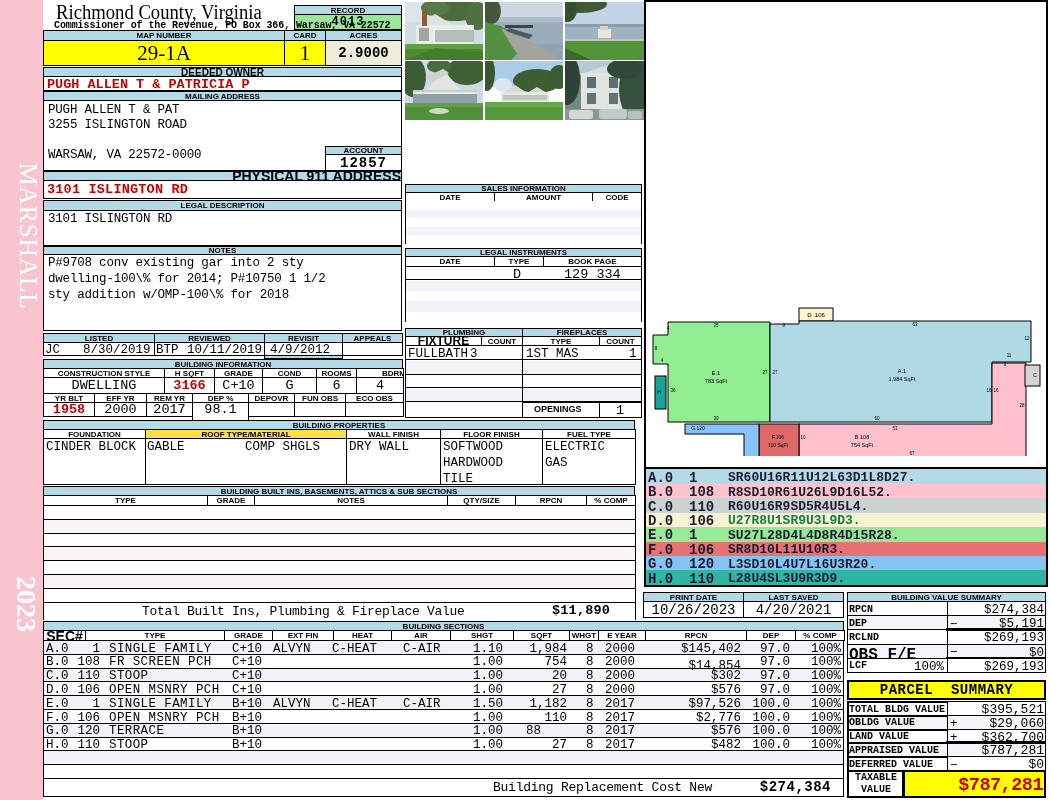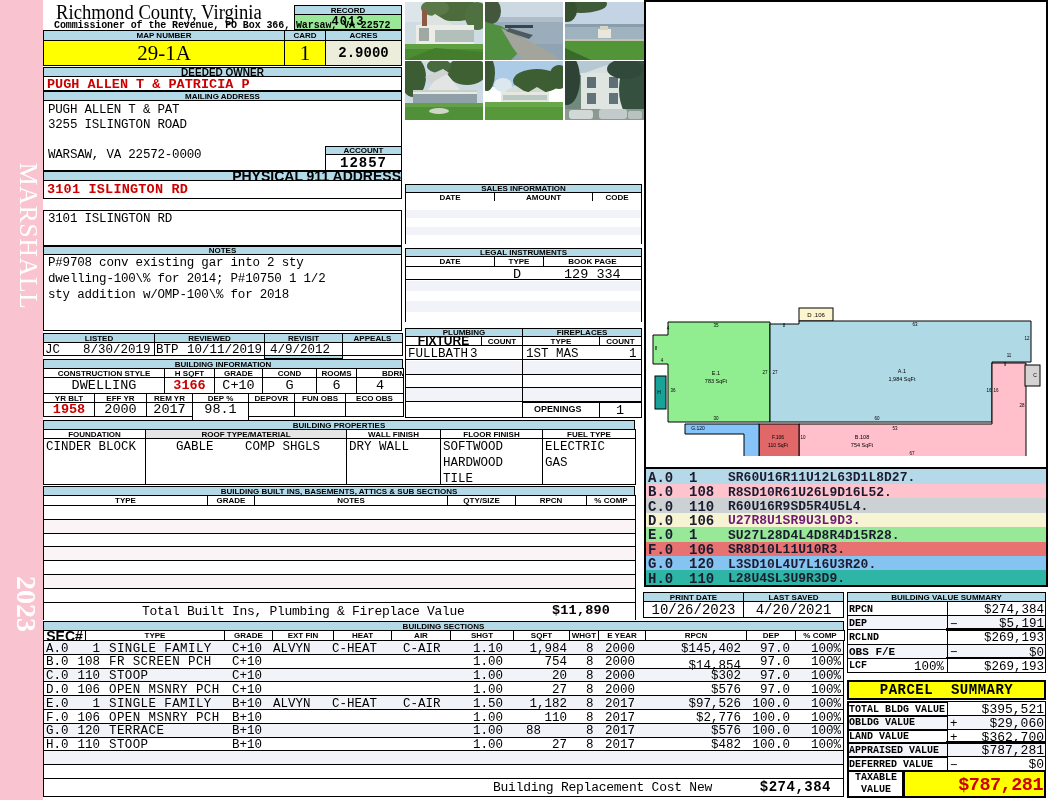--- a/index.html
+++ b/index.html
@@ -27,20 +27,21 @@
 <div class="hd" style="left:43px;top:91px;width:359px;height:10px;font-size:8px;line-height:9px;">MAILING ADDRESS</div>
 <div class="bx" style="left:43px;top:100px;width:359px;height:71px;"></div>
 <div class="t" style="left:48px;top:103px;font-size:12.5px;font-family:'Liberation Mono', monospace;letter-spacing:-0.2px;">PUGH ALLEN T &amp; PAT</div>
 <div class="t" style="left:48px;top:118px;font-size:12.5px;font-family:'Liberation Mono', monospace;letter-spacing:-0.2px;">3255 ISLINGTON ROAD</div>
 <div class="t" style="left:48px;top:148px;font-size:12.5px;font-family:'Liberation Mono', monospace;letter-spacing:-0.2px;">WARSAW, VA 22572-0000</div>
 <div class="hd" style="left:325px;top:146px;width:77px;height:9px;font-size:8px;line-height:8px;">ACCOUNT</div>
 <div class="bx" style="left:325px;top:154px;width:77px;height:17px;font-family:'Liberation Mono', monospace;font-weight:bold;font-size:14px;text-align:center;line-height:16px;letter-spacing:1px;">12857</div>
 <div class="hd" style="left:43px;top:171px;width:359px;height:24px;font-size:14px;line-height:9px;text-align:right;">PHYSICAL 911 ADDRESS</div>
 <div class="bx" style="left:43px;top:180px;width:359px;height:19px;"></div>
 <div class="t" style="left:47px;top:182px;font-size:13.5px;font-family:'Liberation Mono', monospace;color:#cc0000;font-weight:bold;letter-spacing:0.2px;">3101 ISLINGTON RD</div>
+<div class="hd" style="left:43px;top:200px;width:359px;height:11px;font-size:8px;line-height:10px;">LEGAL DESCRIPTION</div>
 <div class="bx" style="left:43px;top:210px;width:359px;height:36px;"></div>
 <div class="t" style="left:48px;top:212px;font-size:12.5px;font-family:'Liberation Mono', monospace;letter-spacing:-0.2px;">3101 ISLINGTON RD</div>
 <div class="hd" style="left:43px;top:246px;width:359px;height:9px;font-size:8px;line-height:8px;">NOTES</div>
 <div class="bx" style="left:43px;top:254px;width:359px;height:77px;"></div>
 <div class="t" style="left:48px;top:256px;font-size:12.5px;font-family:'Liberation Mono', monospace;letter-spacing:-0.2px;">P#9708 conv existing gar into 2 sty</div>
 <div class="t" style="left:48px;top:272px;font-size:12.5px;font-family:'Liberation Mono', monospace;letter-spacing:-0.2px;">dwelling-100\% for 2014; P#10750 1 1/2</div>
 <div class="t" style="left:48px;top:288px;font-size:12.5px;font-family:'Liberation Mono', monospace;letter-spacing:-0.2px;">sty addition w/OMP-100\% for 2018</div>
 <div class="hd" style="left:43px;top:333px;width:112px;height:10px;font-size:8px;line-height:9px;">LISTED</div>
 <div class="bx" style="left:43px;top:342px;width:112px;height:14px;"></div>
 <div class="hd" style="left:154px;top:333px;width:111px;height:10px;font-size:8px;line-height:9px;">REVIEWED</div>
@@ -204,30 +205,30 @@
 <div style="position:absolute;left:523px;top:374.7px;width:118px;height:13.7px;background:#fff;border-bottom:1px solid #000;"></div>
 <div style="position:absolute;left:406px;top:388.4px;width:116px;height:13.7px;background:#f1f3f9;border-bottom:1px solid #000;"></div>
 <div style="position:absolute;left:523px;top:388.4px;width:118px;height:13.7px;background:#f1f3f9;border-bottom:1px solid #000;"></div>
 <div class="bx" style="left:522px;top:402px;width:78px;height:16px;"></div>
 <div class="bx" style="left:599px;top:402px;width:43px;height:16px;"></div>
 <div class="t" style="left:534px;top:404px;font-size:9px;font-family:'Liberation Sans', sans-serif;font-weight:bold;">OPENINGS</div>
 <div class="t" style="left:616px;top:403px;font-size:13.5px;font-family:'Liberation Mono', monospace;">1</div>
 <div class="hd" style="left:43px;top:420px;width:592px;height:10px;font-size:8px;line-height:9px;">BUILDING PROPERTIES</div>
 <div class="hd" style="left:43px;top:429px;width:103px;height:10px;font-size:8px;line-height:9px;background:#fff;">FOUNDATION</div>
 <div class="bx" style="left:43px;top:438px;width:103px;height:47px;"></div>
-<div class="hd" style="left:145px;top:429px;width:202px;height:10px;font-size:8px;line-height:9px;background:#e5e5e5;">ROOF TYPE/MATERIAL</div>
+<div class="hd" style="left:145px;top:429px;width:202px;height:10px;font-size:8px;line-height:9px;background:#fde047;">ROOF TYPE/MATERIAL</div>
 <div class="bx" style="left:145px;top:438px;width:202px;height:47px;"></div>
 <div class="hd" style="left:346px;top:429px;width:95px;height:10px;font-size:8px;line-height:9px;background:#fff;">WALL FINISH</div>
 <div class="bx" style="left:346px;top:438px;width:95px;height:47px;"></div>
 <div class="hd" style="left:440px;top:429px;width:103px;height:10px;font-size:8px;line-height:9px;background:#fff;">FLOOR FINISH</div>
 <div class="bx" style="left:440px;top:438px;width:103px;height:47px;"></div>
 <div class="hd" style="left:542px;top:429px;width:94px;height:10px;font-size:8px;line-height:9px;background:#fff;">FUEL TYPE</div>
 <div class="bx" style="left:542px;top:438px;width:94px;height:47px;"></div>
 <div class="t" style="left:46px;top:440px;font-size:12.5px;font-family:'Liberation Mono', monospace;">CINDER BLOCK</div>
-<div class="t" style="left:147px;top:440px;font-size:12.5px;font-family:'Liberation Mono', monospace;padding-left:29px;">GABLE</div>
+<div class="t" style="left:147px;top:440px;font-size:12.5px;font-family:'Liberation Mono', monospace;">GABLE</div>
 <div class="t" style="left:245px;top:440px;font-size:12.5px;font-family:'Liberation Mono', monospace;">COMP SHGLS</div>
 <div class="t" style="left:349px;top:440px;font-size:12.5px;font-family:'Liberation Mono', monospace;">DRY WALL</div>
 <div class="t" style="left:443px;top:440px;font-size:12.5px;font-family:'Liberation Mono', monospace;">SOFTWOOD</div>
 <div class="t" style="left:443px;top:456px;font-size:12.5px;font-family:'Liberation Mono', monospace;">HARDWOOD</div>
 <div class="t" style="left:443px;top:472px;font-size:12.5px;font-family:'Liberation Mono', monospace;">TILE</div>
 <div class="t" style="left:545px;top:440px;font-size:12.5px;font-family:'Liberation Mono', monospace;">ELECTRIC</div>
 <div class="t" style="left:545px;top:456px;font-size:12.5px;font-family:'Liberation Mono', monospace;">GAS</div>
 <div class="hd" style="left:43px;top:486px;width:592px;height:10px;font-size:8px;line-height:9px;">BUILDING BUILT INS, BASEMENTS, ATTICS &amp; SUB SECTIONS</div>
 <div class="hd" style="left:43px;top:495px;width:165px;height:11px;font-size:8px;line-height:10px;background:#fff;">TYPE</div>
 <div class="hd" style="left:207px;top:495px;width:48px;height:11px;font-size:8px;line-height:10px;background:#fff;">GRADE</div>
@@ -419,21 +420,21 @@
 <div class="t" style="left:648px;top:484.05px;font-size:14px;font-family:'Liberation Mono', monospace;font-weight:bold;color:#1c1c30;">B.0</div>
 <div class="t" style="left:689px;top:484.05px;font-size:14px;font-family:'Liberation Mono', monospace;font-weight:bold;color:#1c1c30;">108</div>
 <div class="t" style="left:728px;top:484.55px;font-size:13px;font-family:'Liberation Mono', monospace;font-weight:bold;color:#1c1c30;letter-spacing:0px;">R8SD10R61U26L9D16L52.</div>
 <div style="position:absolute;left:646px;top:498.2px;width:400px;height:14.5px;background:#ccd2d3;"></div>
 <div class="t" style="left:648px;top:498.5px;font-size:14px;font-family:'Liberation Mono', monospace;font-weight:bold;color:#1c1c30;">C.0</div>
 <div class="t" style="left:689px;top:498.5px;font-size:14px;font-family:'Liberation Mono', monospace;font-weight:bold;color:#1c1c30;">110</div>
 <div class="t" style="left:728px;top:499.0px;font-size:13px;font-family:'Liberation Mono', monospace;font-weight:bold;color:#1c1c30;letter-spacing:0px;">R60U16R9SD5R4U5L4.</div>
 <div style="position:absolute;left:646px;top:512.65px;width:400px;height:14.5px;background:#f7f4d3;"></div>
 <div class="t" style="left:648px;top:512.9499999999999px;font-size:14px;font-family:'Liberation Mono', monospace;font-weight:bold;color:#1c1c30;">D.0</div>
 <div class="t" style="left:689px;top:512.9499999999999px;font-size:14px;font-family:'Liberation Mono', monospace;font-weight:bold;color:#1c1c30;">106</div>
-<div class="t" style="left:728px;top:513.4499999999999px;font-size:13px;font-family:'Liberation Mono', monospace;font-weight:bold;color:#701a75;letter-spacing:0px;">U27R8U1SR9U3L9D3.</div>
+<div class="t" style="left:728px;top:513.4499999999999px;font-size:13px;font-family:'Liberation Mono', monospace;font-weight:bold;color:#15803d;letter-spacing:0px;">U27R8U1SR9U3L9D3.</div>
 <div style="position:absolute;left:646px;top:527.1px;width:400px;height:14.5px;background:#97e897;"></div>
 <div class="t" style="left:648px;top:527.4px;font-size:14px;font-family:'Liberation Mono', monospace;font-weight:bold;color:#1c1c30;">E.0</div>
 <div class="t" style="left:689px;top:527.4px;font-size:14px;font-family:'Liberation Mono', monospace;font-weight:bold;color:#1c1c30;">1</div>
 <div class="t" style="left:728px;top:527.9px;font-size:13px;font-family:'Liberation Mono', monospace;font-weight:bold;color:#1c1c30;letter-spacing:0px;">SU27L28D4L4D8R4D15R28.</div>
 <div style="position:absolute;left:646px;top:541.55px;width:400px;height:14.5px;background:#e87272;"></div>
 <div class="t" style="left:648px;top:541.8499999999999px;font-size:14px;font-family:'Liberation Mono', monospace;font-weight:bold;color:#1c1c30;">F.0</div>
 <div class="t" style="left:689px;top:541.8499999999999px;font-size:14px;font-family:'Liberation Mono', monospace;font-weight:bold;color:#1c1c30;">106</div>
 <div class="t" style="left:728px;top:542.3499999999999px;font-size:13px;font-family:'Liberation Mono', monospace;font-weight:bold;color:#1c1c30;letter-spacing:0px;">SR8D10L11U10R3.</div>
 <div style="position:absolute;left:646px;top:556.0px;width:400px;height:14.5px;background:#85c3f0;"></div>
 <div class="t" style="left:648px;top:556.3px;font-size:14px;font-family:'Liberation Mono', monospace;font-weight:bold;color:#1c1c30;">G.0</div>
@@ -457,21 +458,21 @@
 <div class="t" style="left:849px;top:617.7px;font-size:10px;font-family:'Liberation Mono', monospace;font-weight:bold;">DEP</div>
 <div class="t" style="left:950px;top:617.7px;font-size:12.5px;font-family:'Liberation Mono', monospace;">−</div>
 <div class="t" style="left:955px;top:617.2px;width:89px;text-align:right;font-size:12.5px;font-family:'Liberation Mono', monospace;">$5,191</div>
 <div class="bx" style="left:847px;top:629.4px;width:101px;height:15.2px;background:#fff;"></div>
 <div class="bx" style="left:947px;top:629.4px;width:99px;height:15.2px;background:#fff;"></div>
 <div style="position:absolute;left:946px;top:628.4px;width:100px;height:2.5px;background:#000;z-index:4;"></div>
 <div class="t" style="left:849px;top:631.9px;font-size:10px;font-family:'Liberation Mono', monospace;font-weight:bold;">RCLND</div>
 <div class="t" style="left:955px;top:631.4px;width:89px;text-align:right;font-size:12.5px;font-family:'Liberation Mono', monospace;">$269,193</div>
 <div class="bx" style="left:847px;top:643.6px;width:101px;height:15.2px;background:#f4f4fb;"></div>
 <div class="bx" style="left:947px;top:643.6px;width:99px;height:15.2px;background:#f4f4fb;"></div>
-<div class="t" style="left:849px;top:646.1px;font-size:11px;font-family:'Liberation Mono', monospace;font-weight:bold;">OBS F/E</div>
+<div class="t" style="left:849px;top:646.1px;font-size:16px;font-family:'Liberation Mono', monospace;font-weight:bold;">OBS F/E</div>
 <div class="t" style="left:950px;top:646.1px;font-size:12.5px;font-family:'Liberation Mono', monospace;">−</div>
 <div class="t" style="left:955px;top:645.6px;width:89px;text-align:right;font-size:12.5px;font-family:'Liberation Mono', monospace;">$0</div>
 <div class="bx" style="left:847px;top:657.8px;width:101px;height:15.2px;background:#fff;"></div>
 <div class="bx" style="left:947px;top:657.8px;width:99px;height:15.2px;background:#fff;"></div>
 <div style="position:absolute;left:946px;top:656.8px;width:100px;height:2.5px;background:#000;z-index:4;"></div>
 <div class="t" style="left:849px;top:660.3px;font-size:10px;font-family:'Liberation Mono', monospace;font-weight:bold;">LCF</div>
 <div class="t" style="left:880px;top:659.8px;width:64px;text-align:right;font-size:12.5px;font-family:'Liberation Mono', monospace;">100%</div>
 <div class="t" style="left:955px;top:659.8px;width:89px;text-align:right;font-size:12.5px;font-family:'Liberation Mono', monospace;">$269,193</div>
 <div style="position:absolute;left:847px;top:680px;width:199px;height:20px;background:#ffff00;border:2px solid #000;font-family:'Liberation Mono', monospace;font-weight:bold;font-size:14px;text-align:center;line-height:17px;letter-spacing:0.5px;">PARCEL&nbsp;&nbsp;SUMMARY</div>
 <div class="bx" style="left:847px;top:701.0px;width:101px;height:14.8px;background:#fff;border-width:2px 1px 1px 2px;"></div>

